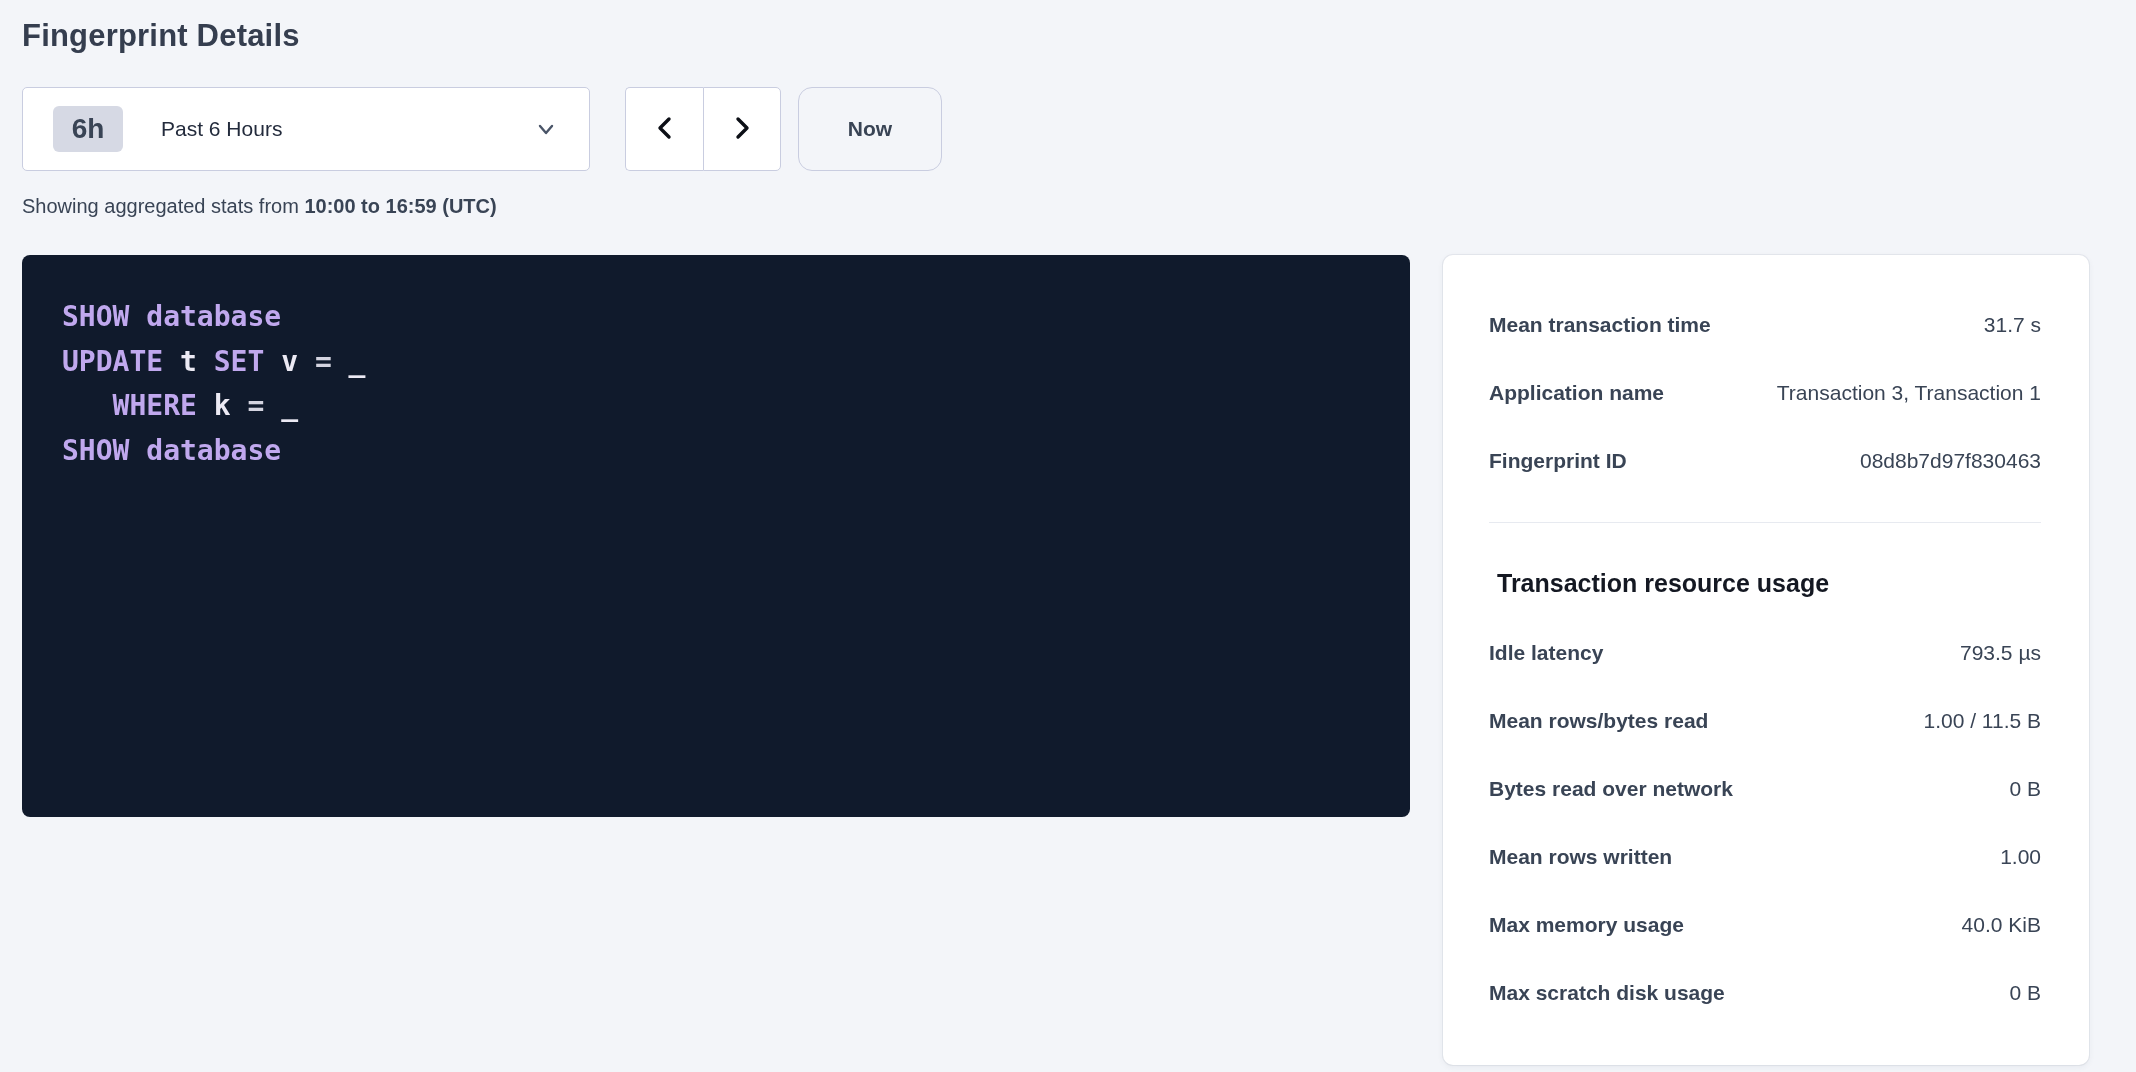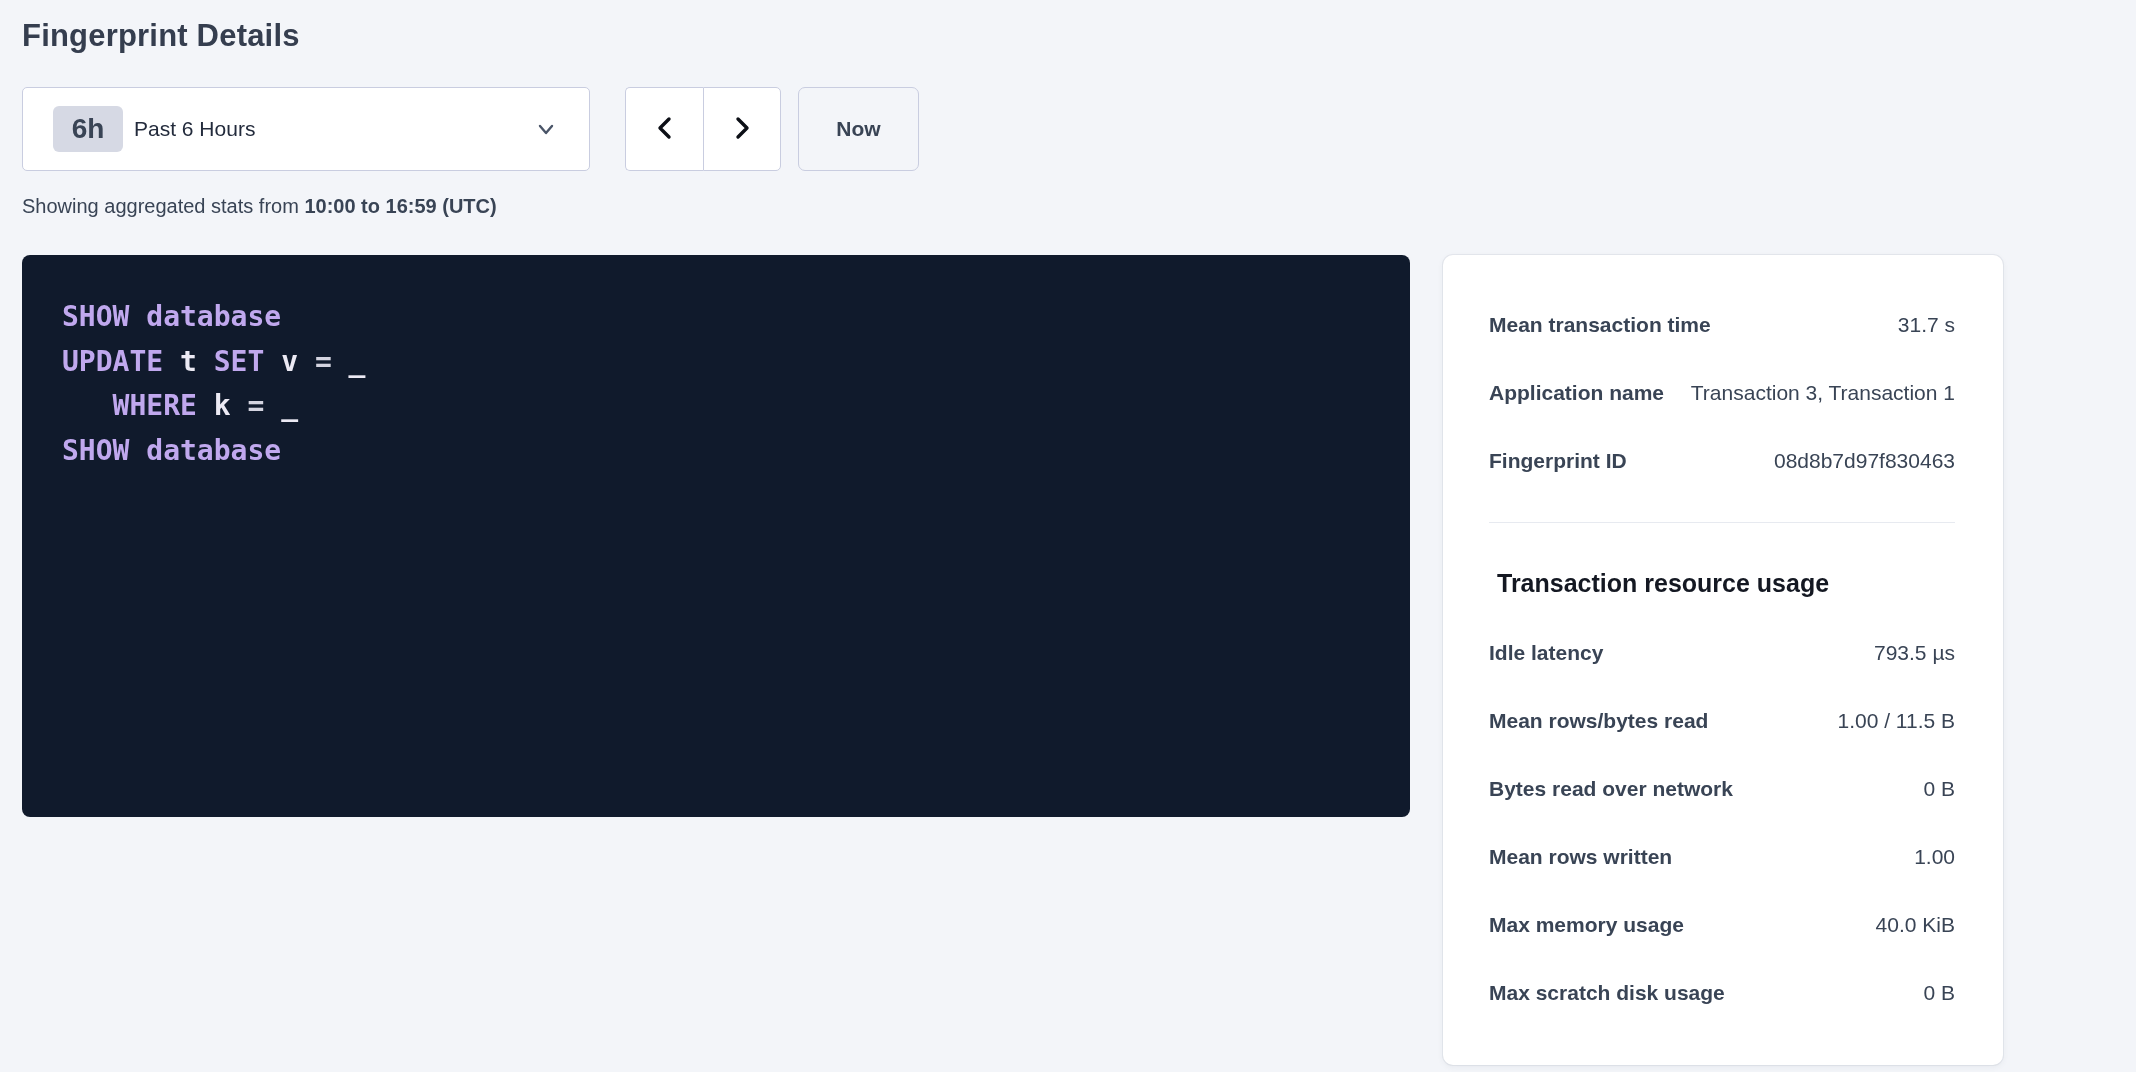--- a/index.html
+++ b/index.html
@@ -22,32 +22,32 @@
   .range-select {
     width:568px; background:#fff;
     border:1px solid var(--border,#c9cde0); border-radius:5px;
     display:flex; align-items:center; padding:0 32px 0 30px; cursor:pointer;
   }
   .badge {
     width:70px; height:46px; background:var(--badge_bg,#d6d9e4);
     border-radius:6px; display:flex; align-items:center; justify-content:center;
     font-size:28px; font-weight:700; color:var(--text,#394455);
   }
-  .range-label { margin-left:11px; font-size:21px; color:#232b3c; }
+  .range-label { margin-left:38px; font-size:21px; color:#232b3c; }
   .chev-down { margin-left:auto; display:flex; }
   .nav-group { display:flex; margin-left:35px; }
   .nav-btn {
     width:78px; background:#fff; border:1px solid var(--border,#c9cde0);
     display:flex; align-items:center; justify-content:center; cursor:pointer;
   }
   .nav-btn.prev { border-radius:5px 0 0 5px; border-right:none; }
   .nav-btn.next { border-radius:0 5px 5px 0; }
   .now-btn {
-    margin-left:17px; width:121px; background:transparent;
-    border:1px solid var(--border,#c9cde0); border-radius:7px;
+    margin-left:17px; width:144px; background:transparent;
+    border:1px solid var(--border,#c9cde0); border-radius:14px;
     font-family:inherit; font-size:21px; font-weight:700; color:var(--text,#394455);
     display:flex; align-items:center; justify-content:center; cursor:pointer;
   }
   .subtitle { margin-top:24px; font-size:20px; color:var(--text,#394455); }
   .subtitle b { font-weight:700; }
   
   .main { display:flex; margin-top:37px; gap:33px; }
   .sql-box {
     width:1388px; height:562px;
     background:var(--sql_bg,#101a2c); border-radius:8px;
@@ -55,21 +55,21 @@
   }
   .sql-code {
     font-family:"DejaVu Sans Mono", monospace;
     font-size:28px; font-weight:700; line-height:44.5px; white-space:pre;
   }
   .tk-kw { color:var(--sql_keyword,#c0a8ee); }
   .tk-id { color:var(--sql_ident,#eceaf4); }
   .tk-op { color:var(--sql_operator,#d4d4e0); }
   
   .card {
-    width:560px; height:810px; background:#fff; border-radius:10px;
+    width:646px; height:810px; background:#fff; border-radius:10px;
     padding:36px 48px 0 46px;
     box-shadow:0 0 0 1px rgba(60,70,100,0.07), 0 2px 6px rgba(60,70,100,0.07);
   }
   .stat-row {
     height:68px; display:flex; justify-content:space-between; align-items:center;
     font-size:21px; color:var(--text,#394455);
   }
   .stat-label { font-weight:700; padding-right:20px; white-space:nowrap; }
   .stat-value { font-weight:400; text-align:right; white-space:nowrap; }
   .divider { border:none; border-top:1px solid var(--divider,#e7eaf0); margin:27px 0 0 0; }

